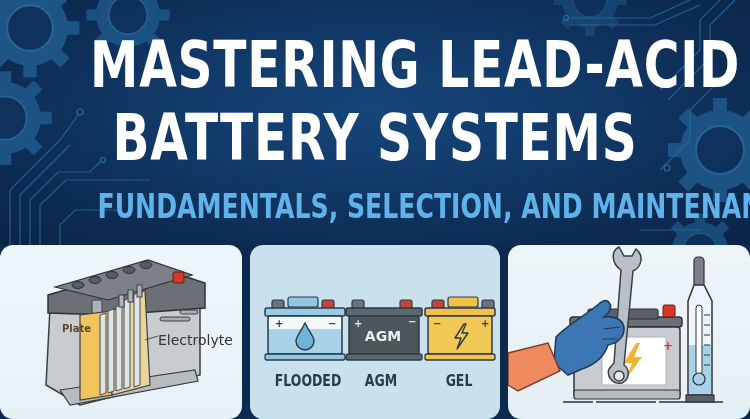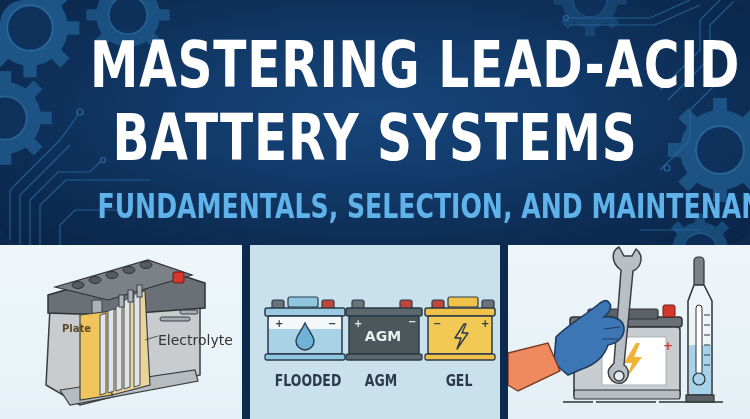--- a/index.html
+++ b/index.html
@@ -4,40 +4,39 @@
 <style>
   html, body { margin: 0; padding: 0; }
   body { width: 750px; height: 419px; overflow: hidden; background: #0c2a4e; font-family: "DejaVu Sans", sans-serif; }
   .stage { position: relative; width: 750px; height: 419px; overflow: hidden; }
 
   
   .banner {
     position: absolute; left: 0; top: 0; width: 750px; height: 245px;
     background: radial-gradient(ellipse at 50% 45%, #16457a 0%, #123b6b 35%, #0d2d55 70%, #0a2446 100%);
     overflow: hidden;
-    border-radius: 24px;
   }
   .banner svg.deco { position: absolute; left: 0; top: 0; }
   .title {
     position: absolute; left: 0; width: 750px; text-align: center;
     color: #ffffff; font-family: "DejaVu Sans", sans-serif; font-weight: bold;
     letter-spacing: 1px; white-space: nowrap;
     transform-origin: center top;
   }
   .title.l1 { top: 28px; font-size: 64px; transform: scaleX(0.76); }
   .title.l2 { top: 101px; font-size: 64px; transform: scaleX(0.76); }
   .subtitle {
     position: absolute; left: 0; top: 186px; width: 750px; text-align: center;
     color: #5fb3ea; font-family: "DejaVu Sans", sans-serif; font-weight: bold;
     font-size: 34px; white-space: nowrap; transform: scaleX(0.74); transform-origin: center top;
   }
 
   
   .panels { position: absolute; left: 0; top: 245px; width: 750px; height: 174px; background: #0c2a4e; }
-  .panel { position: absolute; top: 0; height: 174px; overflow: hidden; }
+  .panel { position: absolute; top: 0; height: 174px; overflow: hidden; border-radius: 13px; }
   .panel.p1 { left: 0; width: 242px; background: linear-gradient(180deg, #eef6fa, #e6f1f7); }
   .panel.p2 { left: 250px; width: 250px; background: #c8e1ec; }
   .panel.p3 { left: 508px; width: 242px; background: linear-gradient(180deg, #eef5f9, #e4eff5); }
   .panel svg { position: absolute; left: 0; top: 0; }
 
   .lbl { position: absolute; font-family: "DejaVu Sans", sans-serif; white-space: nowrap; }
   .lbl-plate { left: 62px; top: 78px; font-size: 10px; color: #5a4a2a; font-weight: bold; }
   .lbl-electrolyte { left: 158px; top: 87px; font-size: 14px; color: #333; }
 
   .type-label {

